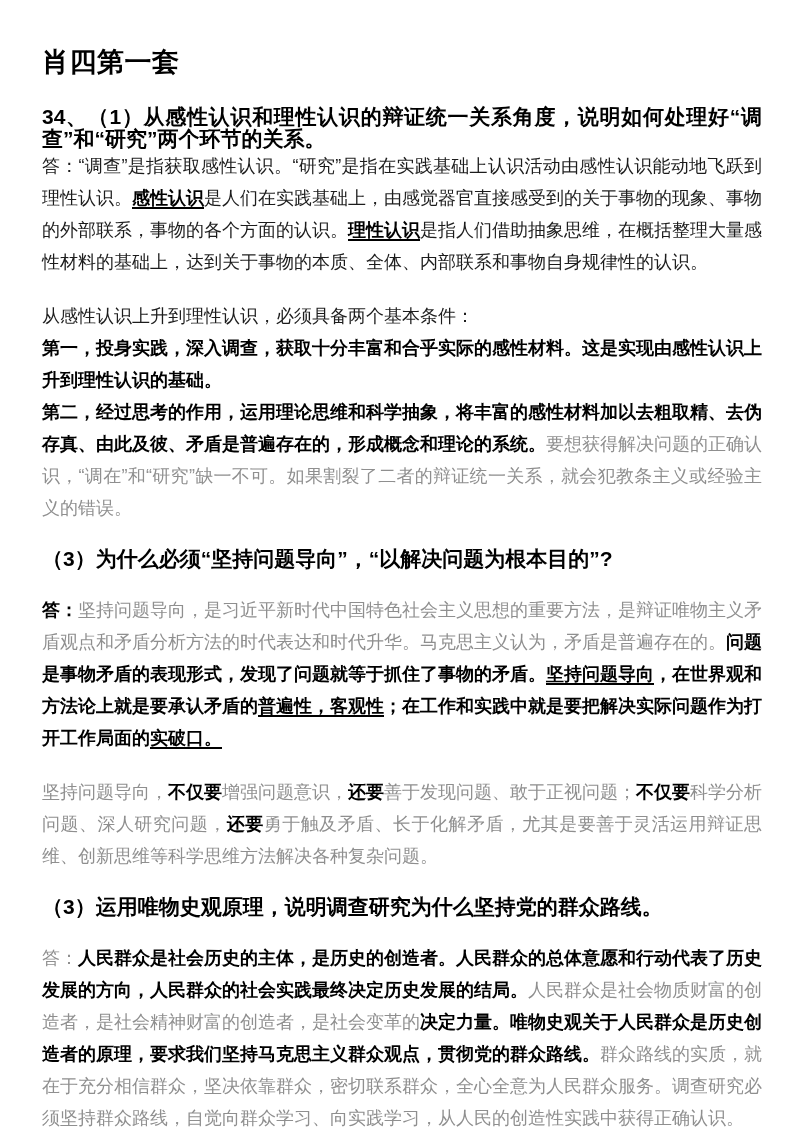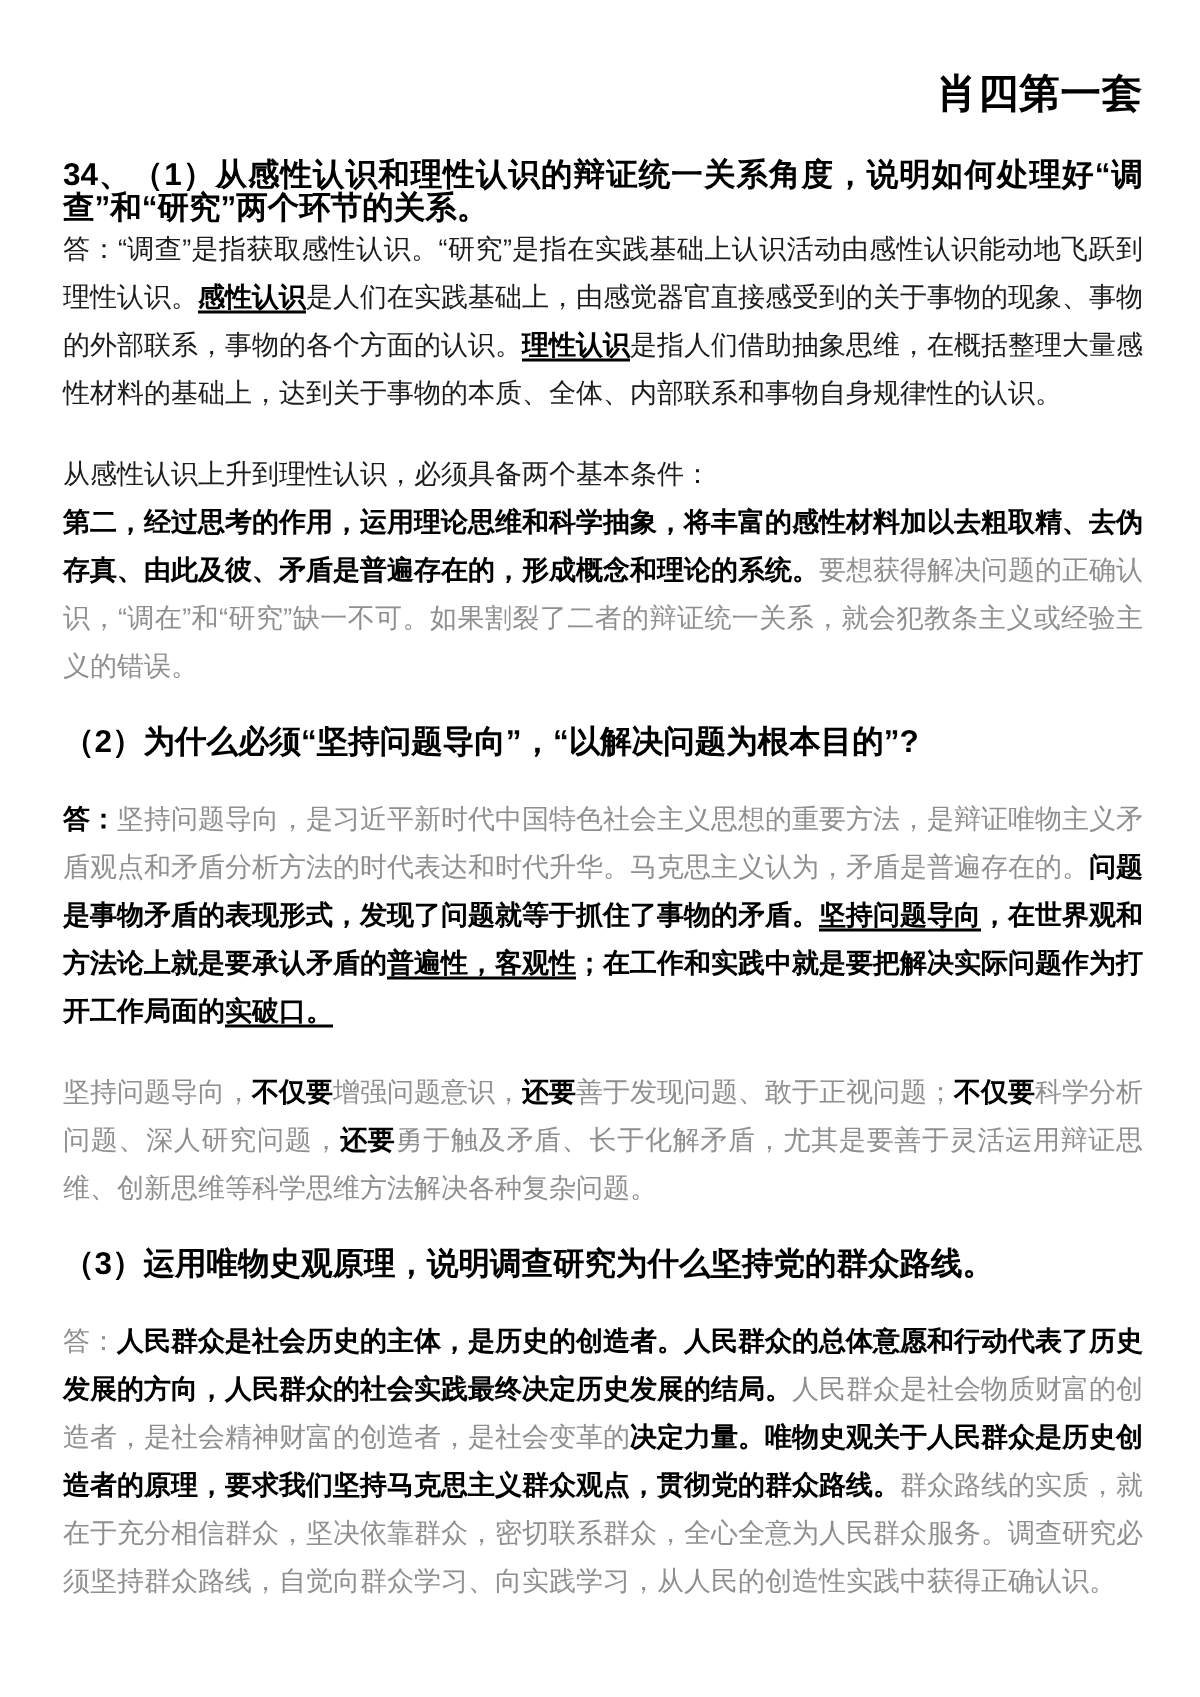--- a/index.html
+++ b/index.html
@@ -13,21 +13,21 @@
     color: #1c1c1c;
   }
   .page {
     width: 800px;
     height: 1131px;
     padding: 0 38px 0 42px;
     background: #ffffff;
   }
   .doc-title {
     margin: 44px 0 26px 0;
-    text-align: right;
+    text-align: left;
     font-size: 27px;
     font-weight: 700;
     color: #000000;
     letter-spacing: 0.5px;
   }
   .para {
     font-size: 18px;
     line-height: 32px;
     text-align: justify;
     color: #1c1c1c;
@@ -61,24 +61,25 @@
 
   <p class="q-heading"><span class="run-b">34、（1）从感性认识和理性认识的辩证统一关系角度，说明如何处理好“调查”和“研究”两个环节的关系。</span></p>
 
   <p class="para"><span class="run-r">答：“调查”是指获取感性认识。“研究”是指在实践基础上认识活动由感性认识能动地飞跃到理性认识。</span><span class="run-bu">感性认识</span><span class="run-r">是人们在实践基础上，由感觉器官直接感受到的关于事物的现象、事物的外部联系，事物的各个方面的认识。</span><span class="run-bu">理性认识</span><span class="run-r">是指人们借助抽象思维，在概括整理大量感性材料的基础上，达到关于事物的本质、全体、内部联系和事物自身规律性的认识。</span></p>
 
   <div class="mt">
   </div>
 
   <div class="mt">
     <p class="para"><span class="run-r">从感性认识上升到理性认识，必须具备两个基本条件：</span></p>
+    <p class="para"><span class="run-b">第一，投身实践，深入调查，获取十分丰富和合乎实际的感性材料。这是实现由感性认识上升到理性认识的基础。</span></p>
     <p class="para"><span class="run-b">第二，经过思考的作用，运用理论思维和科学抽象，将丰富的感性材料加以去粗取精、去伪存真、由此及彼、矛盾是普遍存在的，形成概念和理论的系统。</span><span class="run-g">要想获得解决问题的正确认识，“调在”和“研究”缺一不可。如果割裂了二者的辩证统一关系，就会犯教条主义或经验主义的错误。</span></p>
   </div>
 
-  <p class="q-heading mt-lg"><span class="run-b">（2）为什么必须“坚持问题导向”，“以解决问题为根本目的”?</span></p>
+  <p class="q-heading mt-lg"><span class="run-b">（3）为什么必须“坚持问题导向”，“以解决问题为根本目的”?</span></p>
 
   <p class="para mt-lg"><span class="run-b">答：</span><span class="run-g">坚持问题导向，是习近平新时代中国特色社会主义思想的重要方法，是辩证唯物主义矛盾观点和矛盾分析方法的时代表达和时代升华。马克思主义认为，矛盾是普遍存在的。</span><span class="run-b">问题是事物矛盾的表现形式，发现了问题就等于抓住了事物的矛盾。</span><span class="run-bu">坚持问题导向</span><span class="run-b">，在世界观和方法论上就是要承认矛盾的</span><span class="run-bu">普遍性，客观性</span><span class="run-b">；在工作和实践中就是要把解决实际问题作为打开工作局面的</span><span class="run-bu">实破口。</span></p>
 
   <p class="para mt"><span class="run-g">坚持问题导向，</span><span class="run-b">不仅要</span><span class="run-g">增强问题意识，</span><span class="run-b">还要</span><span class="run-g">善于发现问题、敢于正视问题；</span><span class="run-b">不仅要</span><span class="run-g">科学分析问题、深人研究问题，</span><span class="run-b">还要</span><span class="run-g">勇于触及矛盾、长于化解矛盾，尤其是要善于灵活运用辩证思维、创新思维等科学思维方法解决各种复杂问题。</span></p>
 
   <p class="q-heading mt-lg"><span class="run-b">（3）运用唯物史观原理，说明调查研究为什么坚持党的群众路线。</span></p>
 
   <p class="para mt-lg"><span class="run-g">答：</span><span class="run-b">人民群众是社会历史的主体，是历史的创造者。人民群众的总体意愿和行动代表了历史发展的方向，人民群众的社会实践最终决定历史发展的结局。</span><span class="run-g">人民群众是社会物质财富的创造者，是社会精神财富的创造者，是社会变革的</span><span class="run-b">决定力量。唯物史观关于人民群众是历史创造者的原理，要求我们坚持马克思主义群众观点，贯彻党的群众路线。</span><span class="run-g">群众路线的实质，就在于充分相信群众，坚决依靠群众，密切联系群众，全心全意为人民群众服务。调查研究必须坚持群众路线，自觉向群众学习、向实践学习，从人民的创造性实践中获得正确认识。</span></p>
 
 </div>

